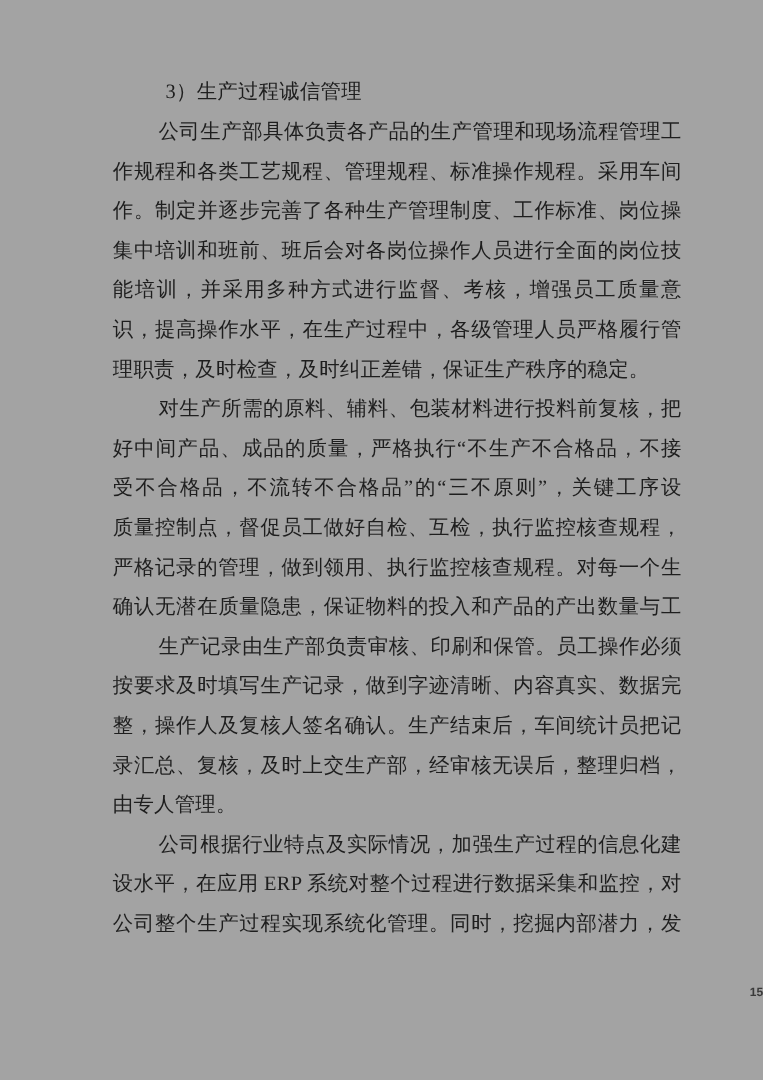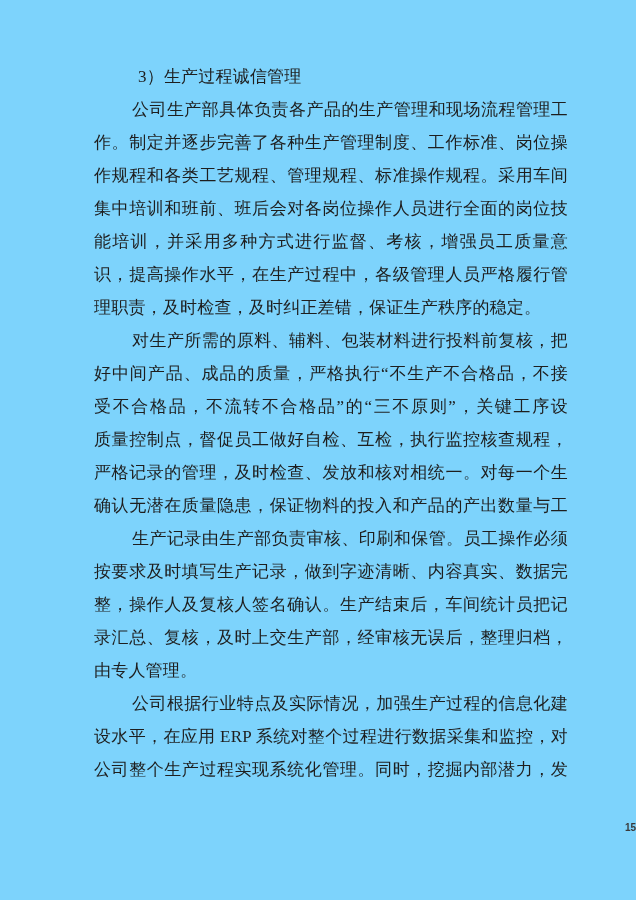--- a/index.html
+++ b/index.html
@@ -4,21 +4,21 @@
 <style>
   html, body {
     margin: 0;
     padding: 0;
     background: #ffffff;
   }
   .page {
     position: relative;
     width: 636px;
     height: 900px;
-    background: #7dd3fc;
+    background: #a3a3a3;
     overflow: hidden;
     font-family: "Liberation Serif", serif;
     color: #1e1e1e;
   }
   .textblock {
     position: absolute;
     left: 94px;
     top: 60px;
     width: 474px;
   }
@@ -61,31 +61,31 @@
     color: #3a3a3a;
   }
 </style>
 </head>
 <body>
 
 <div class="page">
   <div class="textblock" id="doc-body">
       <div class="line heading">3）生产过程诚信管理</div>
       <div class="line first">公司生产部具体负责各产品的生产管理和现场流程管理工</div>
+      <div class="line fill">作规程和各类工艺规程、管理规程、标准操作规程。采用车间</div>
       <div class="line fill">作。制定并逐步完善了各种生产管理制度、工作标准、岗位操</div>
-      <div class="line fill">作规程和各类工艺规程、管理规程、标准操作规程。采用车间</div>
       <div class="line fill">集中培训和班前、班后会对各岗位操作人员进行全面的岗位技</div>
       <div class="line fill">能培训，并采用多种方式进行监督、考核，增强员工质量意</div>
       <div class="line fill">识，提高操作水平，在生产过程中，各级管理人员严格履行管</div>
       <div class="line end">理职责，及时检查，及时纠正差错，保证生产秩序的稳定。</div>
       <div class="line first">对生产所需的原料、辅料、包装材料进行投料前复核，把</div>
       <div class="line fill">好中间产品、成品的质量，严格执行“不生产不合格品，不接</div>
       <div class="line fill">受不合格品，不流转不合格品”的“三不原则”，关键工序设</div>
       <div class="line fill">质量控制点，督促员工做好自检、互检，执行监控核查规程，</div>
-      <div class="line fill">严格记录的管理，及时检查、发放和核对相统一。对每一个生</div>
+      <div class="line fill">严格记录的管理，做到领用、执行监控核查规程。对每一个生</div>
       <div class="line fill">确认无潜在质量隐患，保证物料的投入和产品的产出数量与工</div>
       <div class="line first">生产记录由生产部负责审核、印刷和保管。员工操作必须</div>
       <div class="line fill">按要求及时填写生产记录，做到字迹清晰、内容真实、数据完</div>
       <div class="line fill">整，操作人及复核人签名确认。生产结束后，车间统计员把记</div>
       <div class="line fill">录汇总、复核，及时上交生产部，经审核无误后，整理归档，</div>
       <div class="line end">由专人管理。</div>
       <div class="line first">公司根据行业特点及实际情况，加强生产过程的信息化建</div>
       <div class="line fill">设水平，在应用 ERP 系统对整个过程进行数据采集和监控，对</div>
       <div class="line fill">公司整个生产过程实现系统化管理。同时，挖掘内部潜力，发</div>
     </div>

